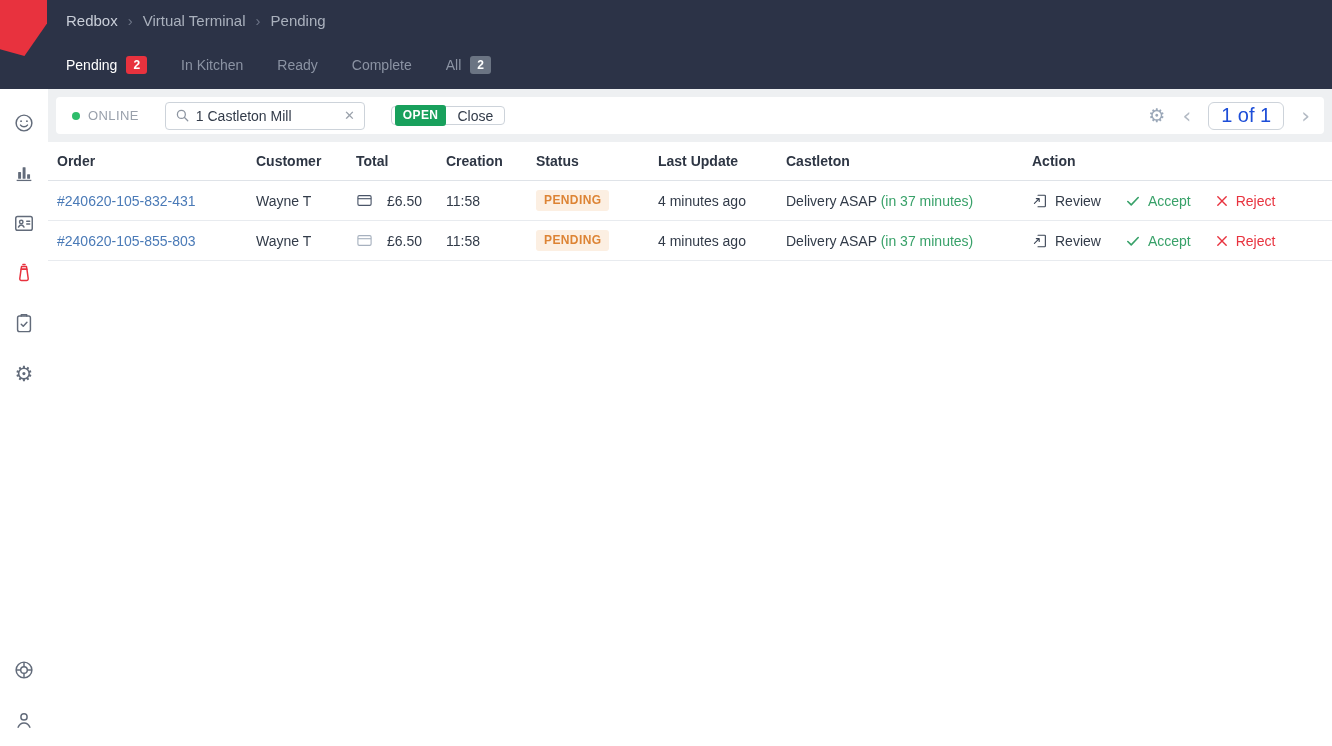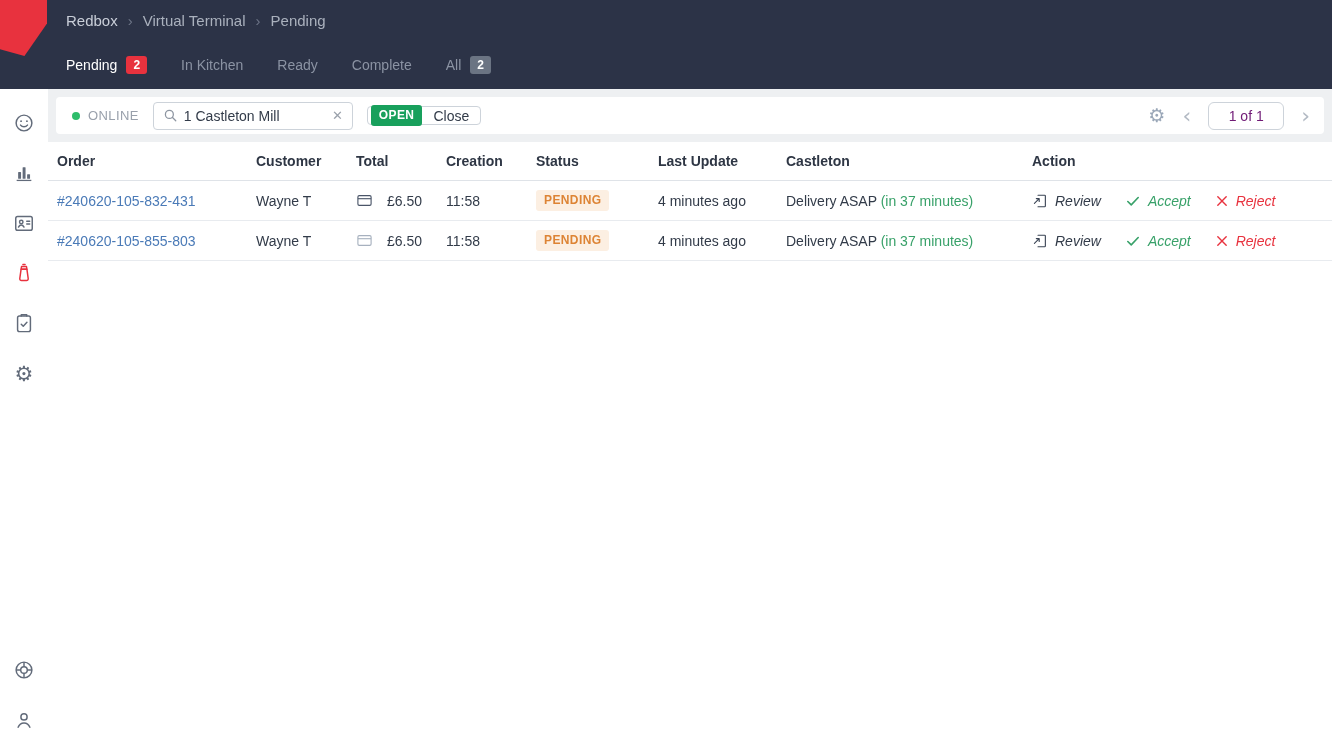--- a/index.html
+++ b/index.html
@@ -28,48 +28,48 @@
   .sidebar { width: 48px; background: #ffffff; display: flex; flex-direction: column; align-items: center; padding: 22px 0 14px 0; gap: 26px; flex: none; }
   .side-icon { width: 24px; height: 24px; display: flex; align-items: center; justify-content: center; color: #626b7a; cursor: pointer; }
   .side-icon.active { color: #e8323e; }
   .side-icon svg { display: block; }
   .side-spacer { margin-top: auto; }
   .gear-glyph { font-size: 21px; line-height: 1; }
 
   .content { flex: 1; display: flex; flex-direction: column; min-width: 0; background: #eef0f2; }
 
   
-  .toolbar { margin: 8px 8px; height: 37px; background: #ffffff; border-radius: 4px; display: flex; align-items: center; padding: 0 12px; gap: 14px; flex: none; }
+  .toolbar { margin: 8px 8px; height: 37px; background: #ffffff; border-radius: 4px; display: flex; align-items: center; padding: 0 12px; gap: 26px; flex: none; }
   .online { display: flex; align-items: center; gap: 8px; color: #99a0ab; font-size: 13px; letter-spacing: .4px; padding-left: 4px; }
   .online-dot { width: 8px; height: 8px; border-radius: 50%; background: #2ebd6b; }
   .searchbox { display: flex; align-items: center; gap: 6px; border: 1px solid #cdd3da; border-radius: 4px; height: 28px; padding: 0 9px; width: 200px; background: #fff; }
   .searchbox input { border: none; outline: none; flex: 1; min-width: 0; font-size: 14px; color: #323b49; font-family: "Liberation Sans", sans-serif; background: transparent; }
   .search-icon { color: #8d95a1; display: flex; }
   .clear-btn { color: #9aa1ab; font-size: 13px; cursor: pointer; line-height: 1; }
   .openclose { display: flex; align-items: center; border: 1px solid #cdd3da; border-radius: 4px; height: 19px; background: #fff; padding: 0 0 0 3px; cursor: pointer; }
   .open-badge { background: #18a05c; color: #fff; font-size: 12px; font-weight: 700; letter-spacing: .4px; padding: 4px 8px; border-radius: 3px; line-height: 1.1; }
   .close-label { padding: 0 11px; font-size: 14px; color: #323b49; }
   .toolbar-right { margin-left: auto; display: flex; align-items: center; gap: 15px; }
   .toolbar-gear { color: #9aa7b8; font-size: 19px; cursor: pointer; line-height: 1; }
   .page-chevron { color: #b3bac4; font-size: 22px; line-height: 1; cursor: pointer; font-family: "DejaVu Sans", sans-serif; padding: 0 2px; }
-  .page-box { border: 1px solid #cdd3da; border-radius: 6px; background: #fff; height: 28px; min-width: 76px; display: flex; align-items: center; justify-content: center; font-size: 14px; color: #701a75; padding: 0 10px; }
+  .page-box { border: 1px solid #cdd3da; border-radius: 6px; background: #fff; height: 28px; min-width: 76px; display: flex; align-items: center; justify-content: center; font-size: 20px; color: #1d4ed8; padding: 0 10px; }
 
   
   .table-wrap { background: #ffffff; flex: 1; min-height: 0; }
   table { width: 100%; border-collapse: collapse; table-layout: fixed; font-size: 14px; color: #323b49; }
   th { text-align: left; font-weight: 700; color: #2e3644; padding: 11px 8px; border-bottom: 1px solid #dfe3e8; white-space: nowrap; }
   td { padding: 9px 8px; border-bottom: 1px solid #e8ebef; white-space: nowrap; vertical-align: middle; }
   th:first-child, td:first-child { padding-left: 9px; }
   a.order-link { color: #4a7ab7; text-decoration: none; cursor: pointer; }
   .total-cell { display: flex; align-items: center; gap: 14px; }
   .pay-icon { display: flex; color: #4a5568; }
   tr.row-2 .pay-icon { color: #a7b1bf; }
   .status-badge { display: inline-block; background: #fcefe2; color: #dd8435; font-size: 12px; font-weight: 600; letter-spacing: .4px; padding: 4px 8px; border-radius: 3px; line-height: 1.1; }
   .fulfil-eta { color: #38a169; }
-  .action-cell { display: flex; align-items: center; gap: 24px; font-style: italic; }
+  .action-cell { display: flex; align-items: center; gap: 24px; }
   .action-btn { display: inline-flex; align-items: center; gap: 7px; cursor: pointer; }
   .action-btn .lbl { font-size: 14px; }
   .review-btn { color: #323b49; }
   .review-btn .ic { color: #3a4454; display: flex; }
   .accept-btn { color: #38a169; }
   .accept-btn .ic { display: flex; }
   .reject-btn { color: #e8323e; }
   .reject-btn .ic { display: flex; }
 </style>
 </head>

